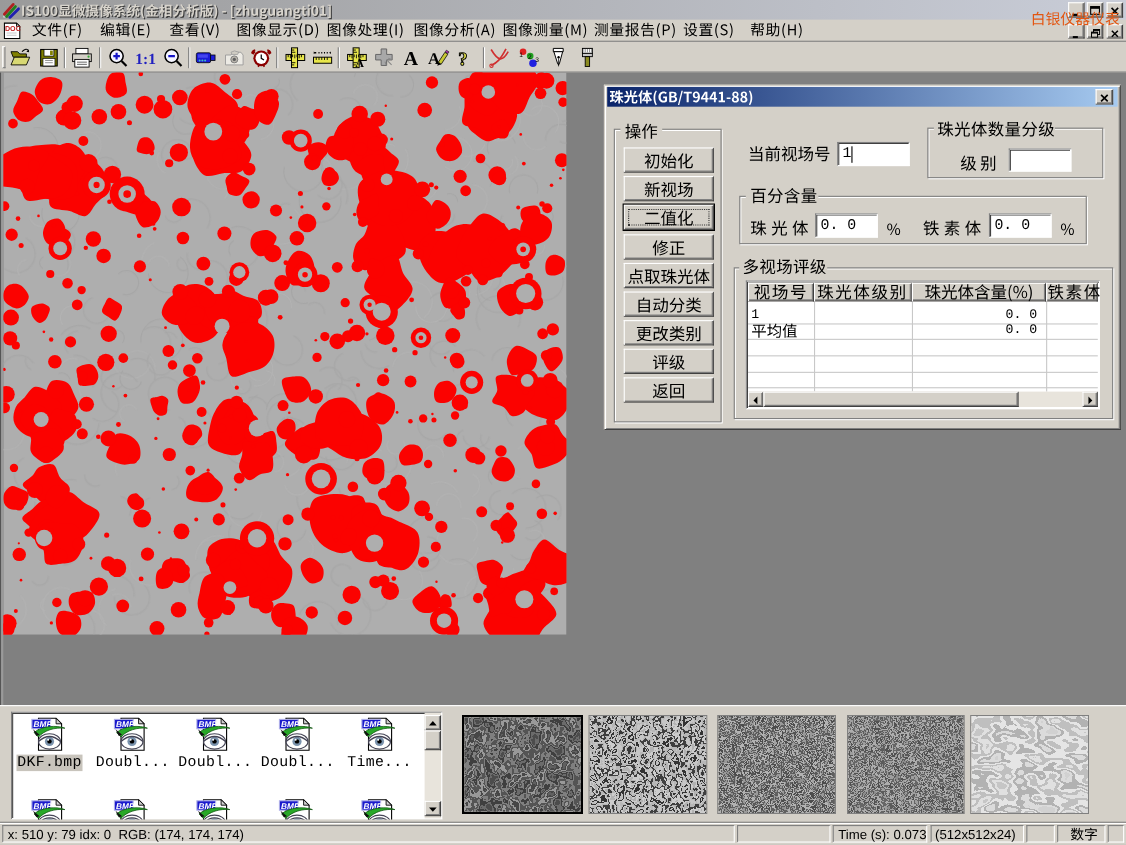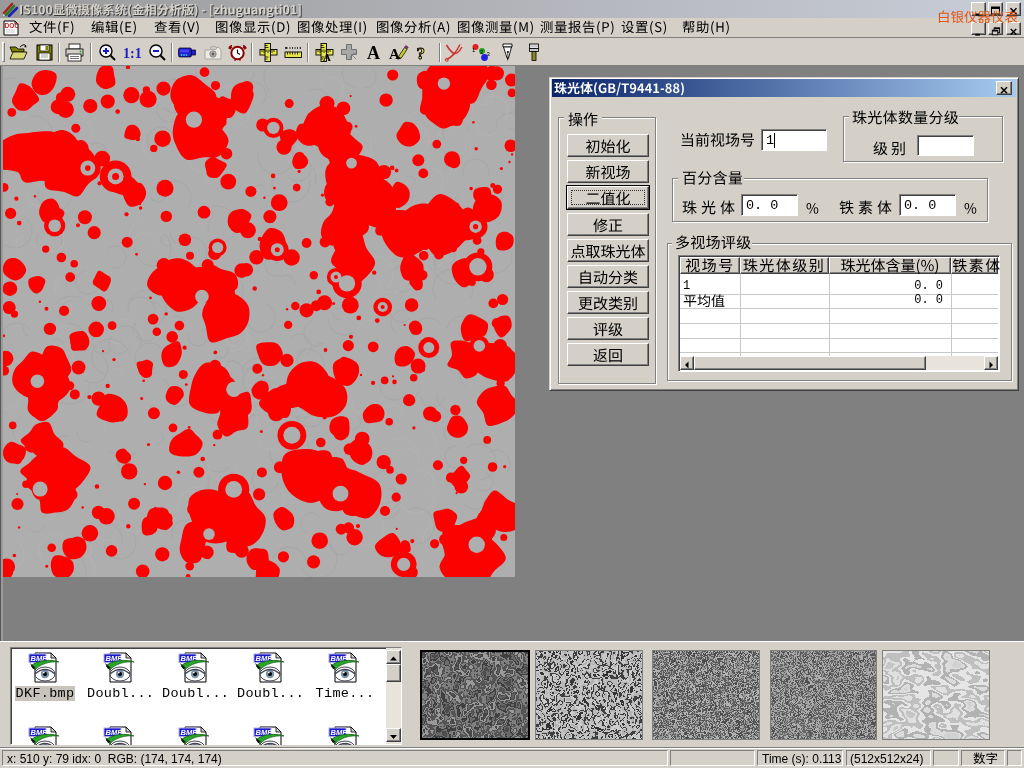--- a/index.html
+++ b/index.html
@@ -1233,21 +1233,21 @@
   </svg>
 <div class="abs" style="left:0;top:747px;width:1024px;height:21px;background:#d4d0c8;border-top:1px solid #808080;box-shadow:inset 0 1px 0 #fff"></div>
 <div class="abs panel" style="left:2px;top:750px;width:666px;height:16px"></div>
 <div class="abs panel" style="left:670px;top:750px;width:85px;height:16px"></div>
 <div class="abs panel" style="left:757px;top:750px;width:86px;height:16px"></div>
 <div class="abs panel" style="left:846px;top:750px;width:85px;height:16px"></div>
 <div class="abs panel" style="left:933px;top:750px;width:26px;height:16px"></div>
 <div class="abs panel" style="left:961px;top:750px;width:44px;height:16px"></div>
 <div class="abs panel" style="left:1007px;top:750px;width:15px;height:16px"></div>
 <div class="abs" style="left:7px;top:752px;font-size:12px;color:#000">x: 510 y: 79 idx: 0&nbsp; RGB: (174, 174, 174)</div>
-<div class="abs" style="left:762px;top:752px;font-size:12px;color:#000">Time (s): 0.113</div>
+<div class="abs" style="left:762px;top:752px;font-size:12px;color:#000">Time (s): 0.073</div>
 <div class="abs" style="left:850px;top:752px;font-size:12px;color:#000">(512x512x24)</div>
 <div class="abs" style="left:549px;top:77px;width:470px;height:314px;background:#d4d0c8;border:1px solid;border-color:#d4d0c8 #404040 #404040 #d4d0c8;box-shadow:inset 1px 1px 0 #fff,inset -1px -1px 0 #808080"></div>
 <div class="abs" style="left:552px;top:79px;width:464px;height:18px;background:linear-gradient(90deg,#0a246a,#a6caf0)"></div>
 <div class="abs btn" style="left:996px;top:81px;width:16px;height:14px"><svg width="14" height="12" viewBox="0 0 12 12">
       <path d="M3 3.2 L9 9.2 M9 3.2 L3 9.2" stroke="#000" stroke-width="1.5"></path>
     </svg></div>
 <div class="abs grp" style="left:558px;top:117px;width:98px;height:267px"></div>
 <div class="abs" style="left:564px;top:111px;width:38px;height:14px;background:#d4d0c8"></div>
 <div class="abs grp" style="left:843px;top:116px;width:160px;height:46px"></div>
 <div class="abs" style="left:849px;top:110px;width:110px;height:13px;background:#d4d0c8"></div>

